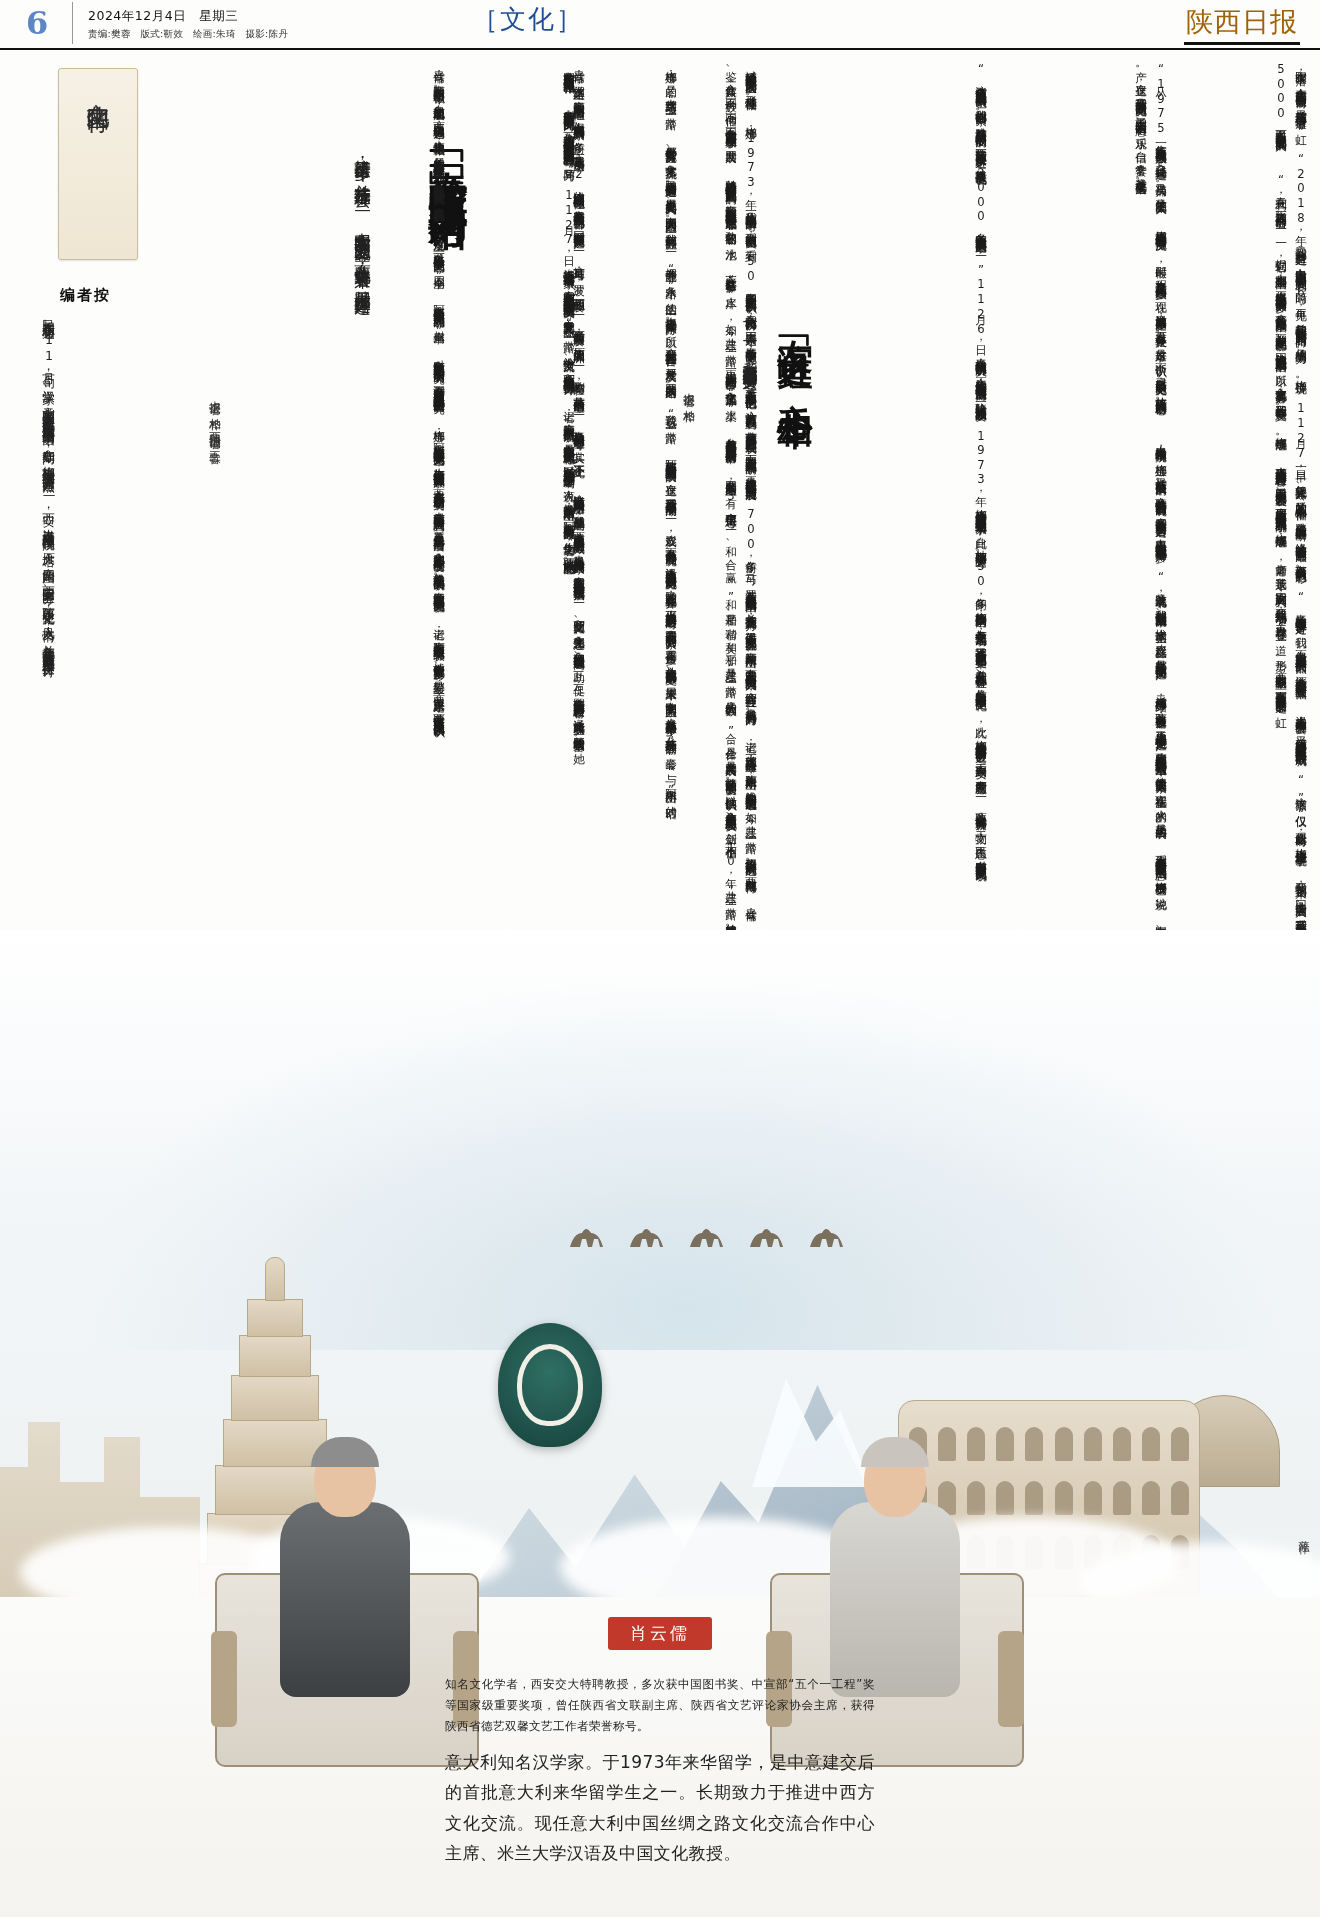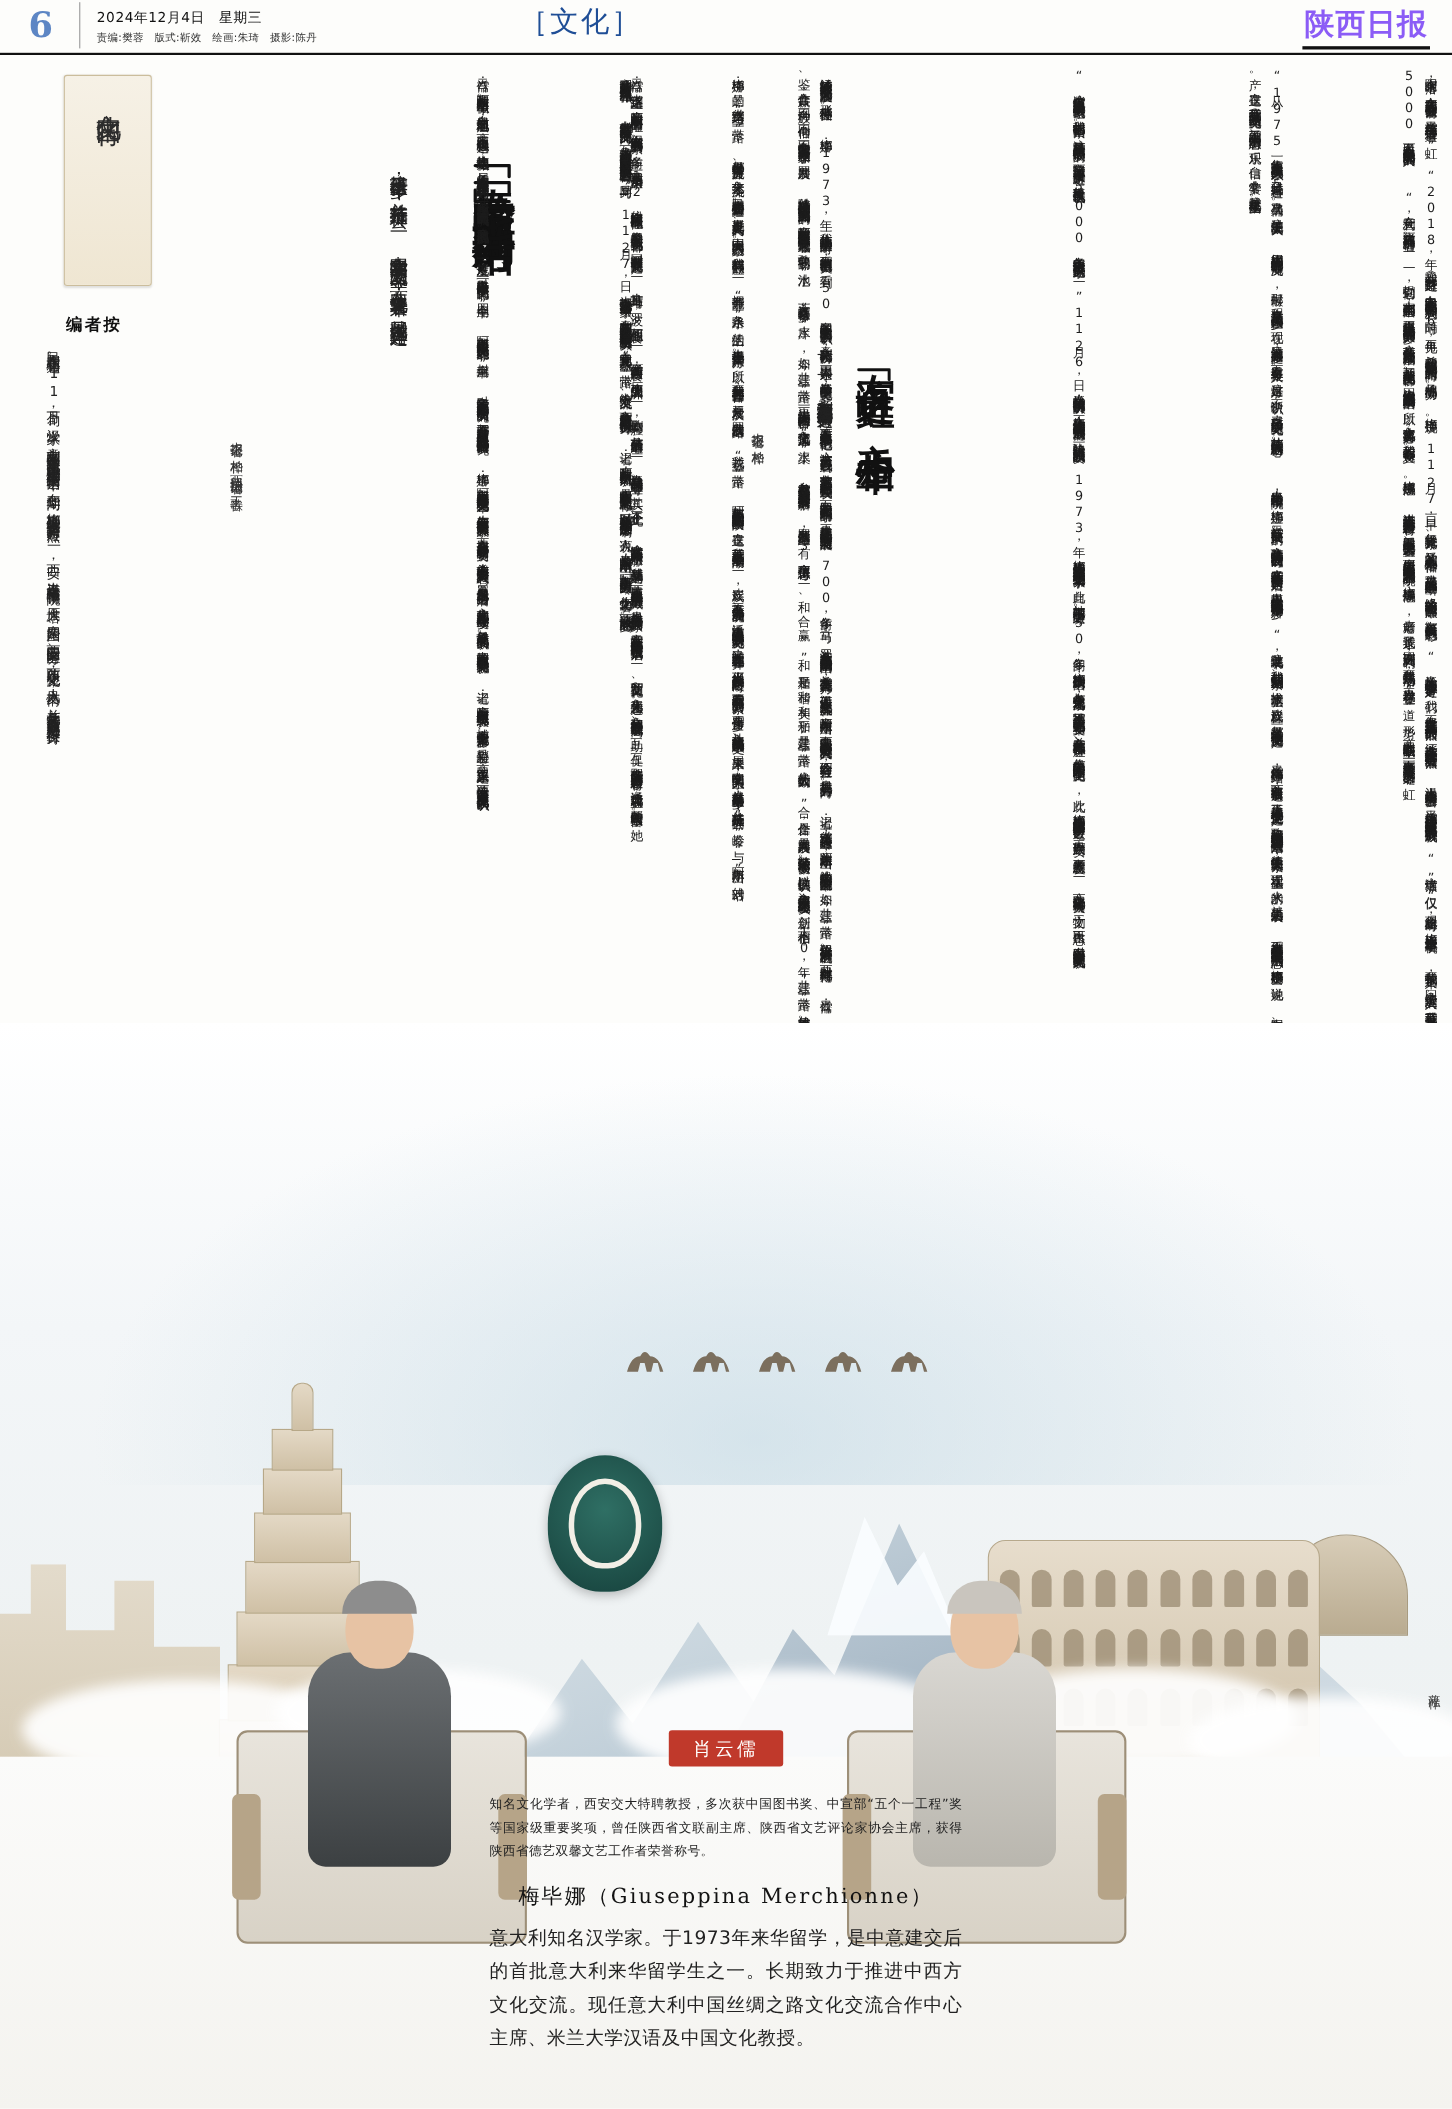--- a/index.html
+++ b/index.html
@@ -9,21 +9,21 @@
     font-family:"DejaVu Sans","Liberation Sans",sans-serif;
     color:#1a1a1a;
   }
   
   #masthead{position:absolute;left:0;top:0;width:1320px;height:48px;border-bottom:2px solid #111;}
   #page-number{position:absolute;left:26px;top:4px;font-size:32px;font-weight:bold;color:#5d86c4;font-family:"DejaVu Serif","Liberation Serif",serif;}
   #mast-divider{position:absolute;left:72px;top:2px;width:1px;height:42px;background:#999;}
   #mast-date{position:absolute;left:88px;top:8px;font-size:12.5px;letter-spacing:.5px;color:#111;}
   #mast-credits{position:absolute;left:88px;top:28px;font-size:9.5px;color:#333;letter-spacing:.3px;}
   #section-title{position:absolute;left:0;top:2px;width:1056px;text-align:center;font-size:26px;letter-spacing:2px;color:#1f4e96;font-family:"DejaVu Serif","Liberation Serif",serif;}
-  #paper-logo{position:absolute;right:20px;top:4px;font-size:27px;font-weight:bold;letter-spacing:1px;color:#8b5cf6;font-family:"DejaVu Serif","Liberation Serif",serif;border-bottom:3px solid #111;padding:0 2px 2px 2px;}
+  #paper-logo{position:absolute;right:20px;top:4px;font-size:27px;font-weight:normal;letter-spacing:1px;color:#a16207;font-family:"DejaVu Serif","Liberation Serif",serif;border-bottom:3px solid #111;padding:0 2px 2px 2px;}
 
   
   .vt{writing-mode:vertical-rl;text-orientation:upright;}
 
   
   #col-left{position:absolute;left:22px;top:58px;width:258px;height:900px;}
   #series-badge{position:absolute;left:36px;top:10px;width:78px;height:190px;
      background:linear-gradient(180deg,#f6f1e6,#efe6d2);border:1px solid #cbbd9c;border-radius:3px;
      box-shadow:0 1px 2px rgba(0,0,0,.12);}
   #series-badge .vt{position:absolute;left:50%;transform:translateX(-50%);top:16px;font-size:23px;line-height:1.25;letter-spacing:2px;color:#2d2d2d;font-family:"DejaVu Serif","Liberation Serif",serif;}
@@ -300,15 +300,14 @@
     <div class="head"></div>
     <div class="hair" style="background:#c9c5be;"></div>
   </div>
 
   <div id="artist-credit">薛泓作</div>
 </div>
 
 <div id="caption-block">
   <div id="name-tag">肖云儒</div>
   <div id="bio-1">知名文化学者，西安交大特聘教授，多次获中国图书奖、中宣部“五个一工程”奖等国家级重要奖项，曾任陕西省文联副主席、陕西省文艺评论家协会主席，获得陕西省德艺双馨文艺工作者荣誉称号。</div>
-  <div id="name-2">梅毕娜（Giuseppina Merchionne）</div>
   <div id="bio-2">意大利知名汉学家。于1973年来华留学，是中意建交后的首批意大利来华留学生之一。长期致力于推进中西方文化交流。现任意大利中国丝绸之路文化交流合作中心主席、米兰大学汉语及中国文化教授。</div>
 </div>
 
 </body></html>

